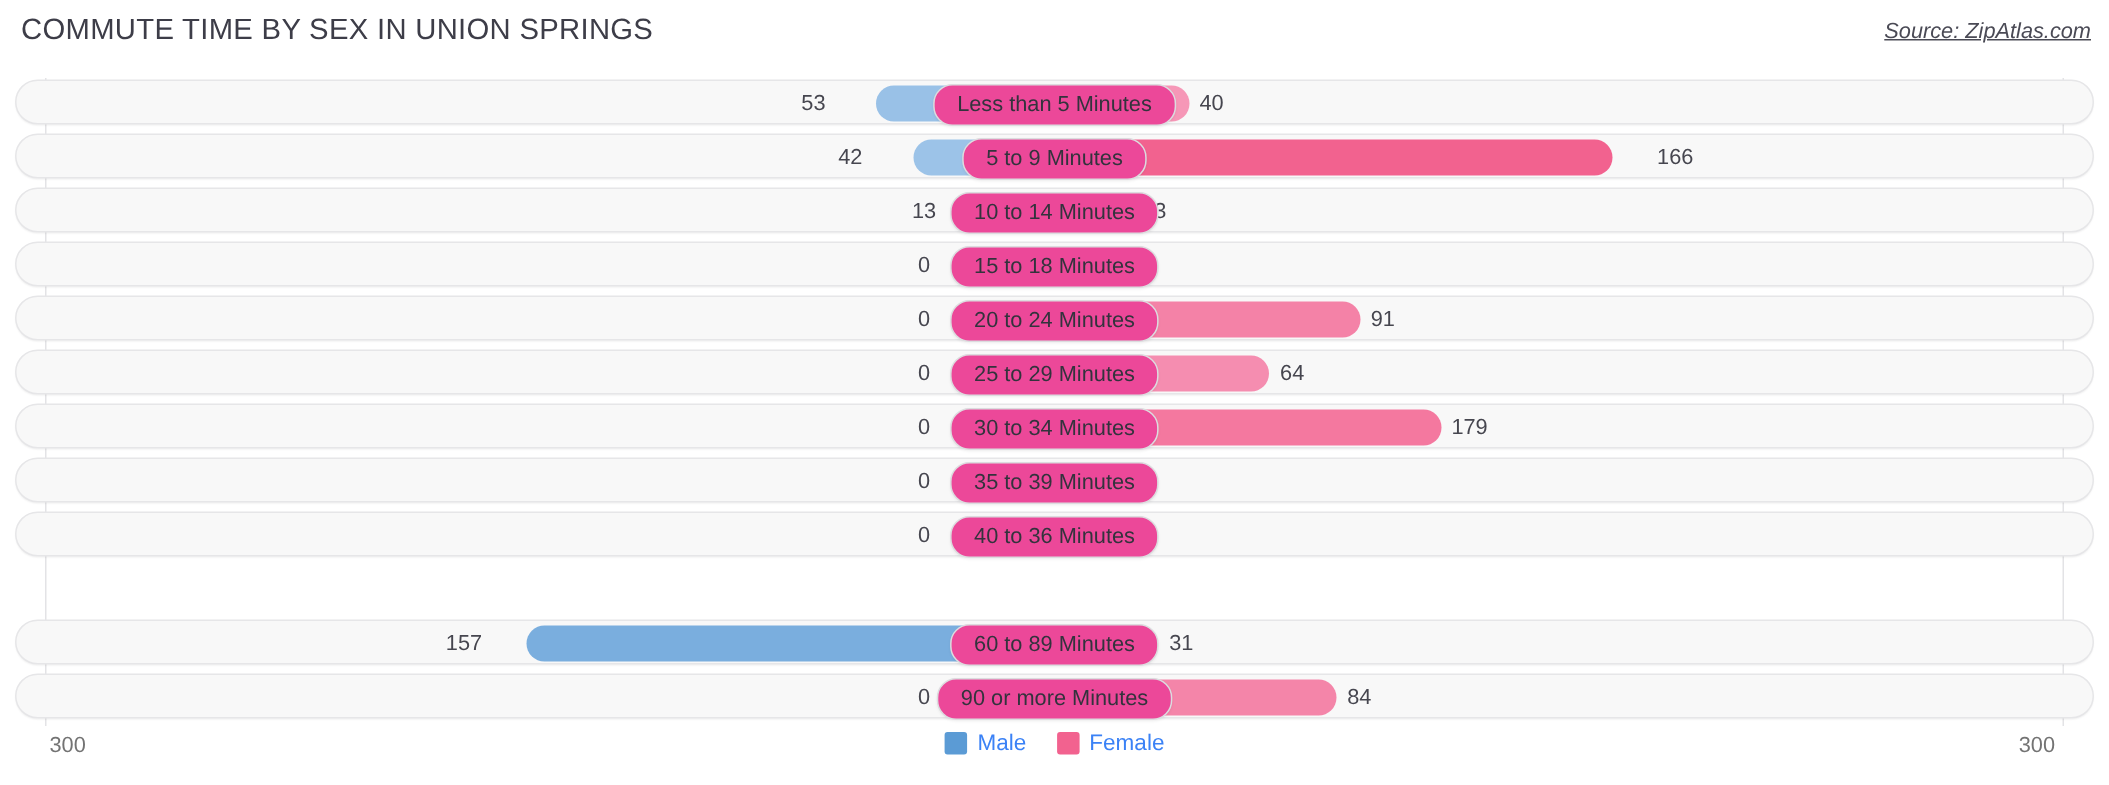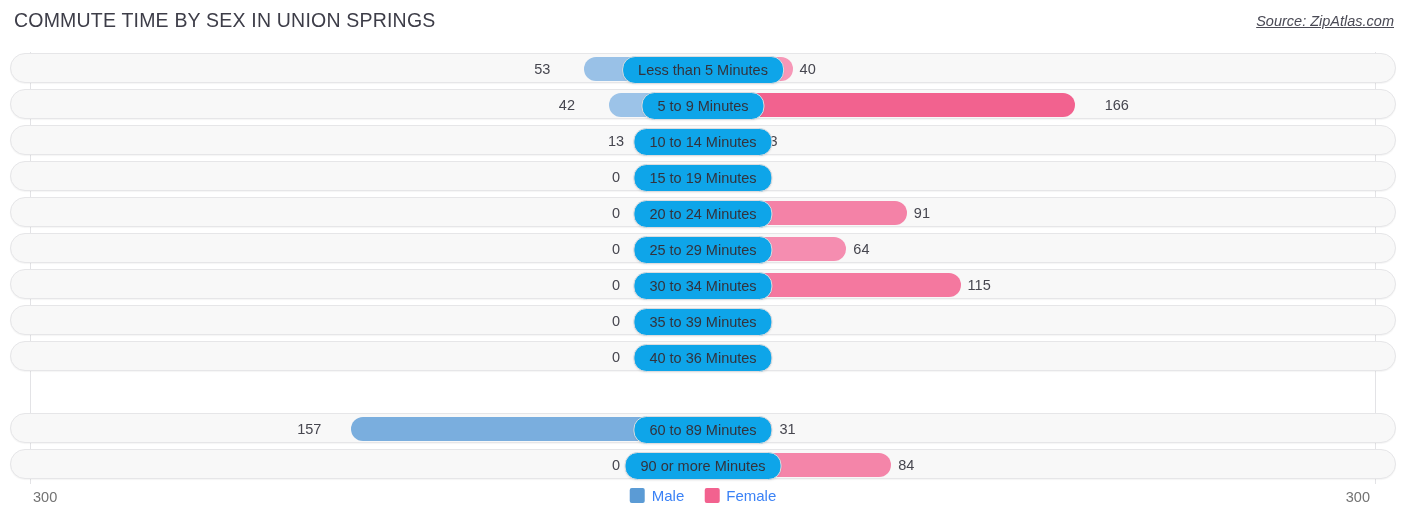--- a/index.html
+++ b/index.html
@@ -59,21 +59,21 @@
     font-size:14.5px;
     color:#46464f;
     white-space:nowrap;
   }
   .val.male{text-align:center;}
   .val.female{text-align:left;}
 
   .cat-pill{
     position:absolute;top:2px;height:26px;
     left:50%;transform:translateX(-50%);
-    background:#0ea5e9;
+    background:#ec4899;
     border:1px solid #dcdcdf;
     border-radius:13px;
     line-height:26px;
     padding:0 15px;
     font-size:14.5px;
     color:#33333d;
     white-space:nowrap;
     box-shadow:0 1px 2px rgba(0,0,0,.06);
   }
 
@@ -125,41 +125,41 @@
         <div class="bar female" style="width: 51.52px; background: rgb(246, 158, 189);"></div>
         <div class="val male" style="right: calc(50% + 52px); width: 70px;">13</div>
         <div class="val female" style="left: calc(50% + 58.52px); width: 70px;">23</div>
         <div class="cat-pill">10 to 14 Minutes</div>
       </div>
       <div class="row" style="top: 109px;">
         <div class="bar male" style="width: 45px; background: rgb(169, 203, 236);"></div>
         <div class="bar female" style="width: 45px; background: rgb(247, 168, 196);"></div>
         <div class="val male" style="right: calc(50% + 52px); width: 70px;">0</div>
         <div class="val female" style="left: calc(50% + 52px); width: 70px;">0</div>
-        <div class="cat-pill">15 to 19 Minutes</div>
+        <div class="cat-pill">15 to 18 Minutes</div>
       </div>
       <div class="row" style="top: 145px;">
         <div class="bar male" style="width: 45px; background: rgb(169, 203, 236);"></div>
         <div class="bar female" style="width: 203.84px; background: rgb(244, 130, 167);"></div>
         <div class="val male" style="right: calc(50% + 52px); width: 70px;">0</div>
         <div class="val female" style="left: calc(50% + 210.84px); width: 70px;">91</div>
         <div class="cat-pill">20 to 24 Minutes</div>
       </div>
       <div class="row" style="top: 181px;">
         <div class="bar male" style="width: 45px; background: rgb(169, 203, 236);"></div>
         <div class="bar female" style="width: 143.36px; background: rgb(245, 141, 176);"></div>
         <div class="val male" style="right: calc(50% + 52px); width: 70px;">0</div>
         <div class="val female" style="left: calc(50% + 150.36px); width: 70px;">64</div>
         <div class="cat-pill">25 to 29 Minutes</div>
       </div>
       <div class="row" style="top: 217px;">
         <div class="bar male" style="width: 45px; background: rgb(169, 203, 236);"></div>
         <div class="bar female" style="width: 257.6px; background: rgb(244, 120, 159);"></div>
         <div class="val male" style="right: calc(50% + 52px); width: 70px;">0</div>
-        <div class="val female" style="left: calc(50% + 264.6px); width: 70px;">115</div>
+        <div class="val female" style="left: calc(50% + 264.6px); width: 70px;">179</div>
         <div class="cat-pill">30 to 34 Minutes</div>
       </div>
       <div class="row" style="top: 253px;">
         <div class="bar male" style="width: 45px; background: rgb(169, 203, 236);"></div>
         <div class="bar female" style="width: 45px; background: rgb(247, 168, 196);"></div>
         <div class="val male" style="right: calc(50% + 52px); width: 70px;">0</div>
         <div class="val female" style="left: calc(50% + 52px); width: 70px;">0</div>
         <div class="cat-pill">35 to 39 Minutes</div>
       </div>
       <div class="row" style="top: 289px;">

